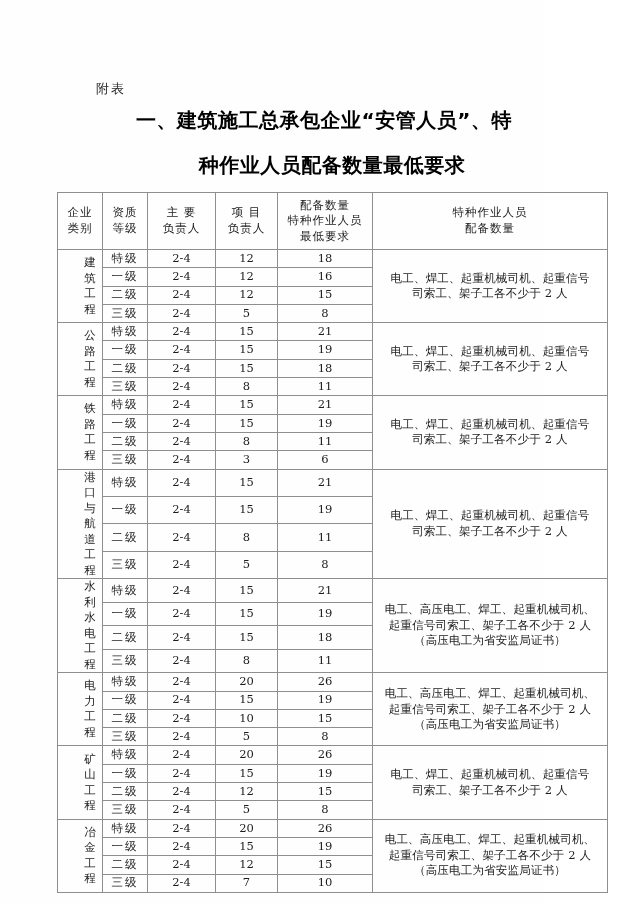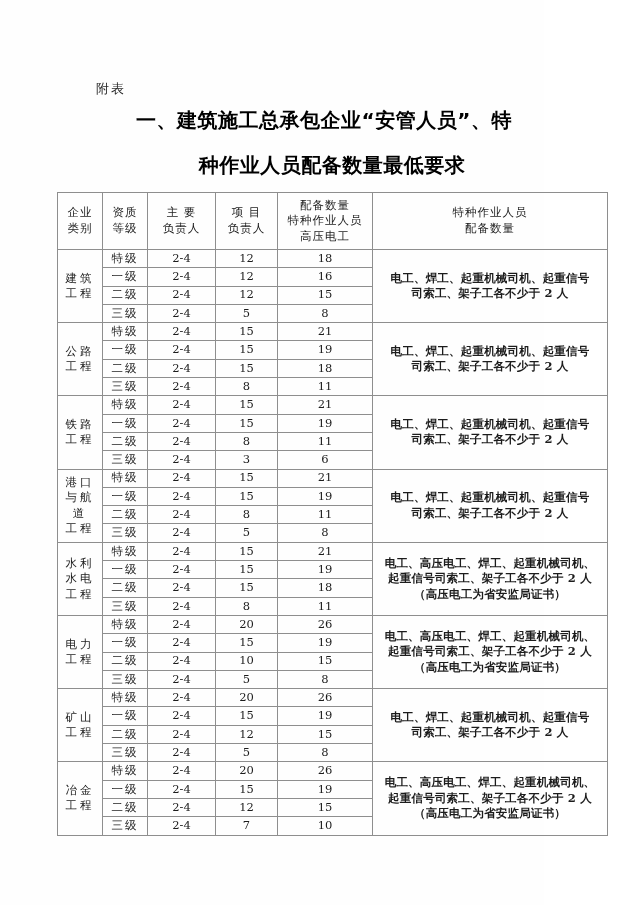--- a/index.html
+++ b/index.html
@@ -86,28 +86,28 @@
   .col-safe  { width: 95px; }
   .col-spec  { width: 235px; }
 
   .hdr-cell span { display: block; }
 
   .cat-cell {
     letter-spacing: 3px;
     line-height: 1.5;
     padding: 0 2px;
   }
-  .cat-cell span { display: block; }
+  .cat-cell span { display: block; margin-left: 23px; }
   .spec-cell {
     font-size: 11.5px;
     line-height: 1.62;
     padding: 2px 8px;
     letter-spacing: 0.2px;
   }
-  .spec-cell span { display: block; font-weight: bold; }
+  .spec-cell span { display: block; }
   .num-cell { font-size: 11.5px; }
   .grade-cell { letter-spacing: 2px; }
 </style>
 </head>
 <body>
 
 <div class="page">
 
   <div class="label-fubiao">附表</div>
 
@@ -139,21 +139,21 @@
           <span>主 要</span>
           <span>负责人</span>
         </td>
         <td class="hdr-cell">
           <span>项 目</span>
           <span>负责人</span>
         </td>
         <td class="hdr-cell">
           <span>配备数量</span>
           <span>特种作业人员</span>
-          <span>高压电工</span>
+          <span>最低要求</span>
         </td>
         <td class="hdr-cell">
           <span>特种作业人员</span>
           <span>配备数量</span>
         </td>
       </tr>
     </thead>
     <tbody id="table-body">
         <tr>
           <td class="cat-cell" rowspan="4">

